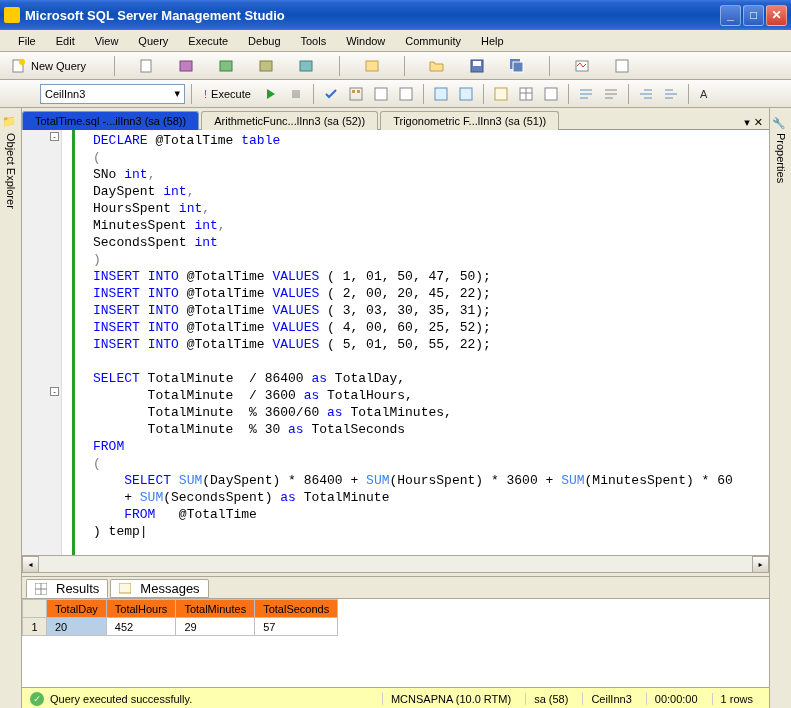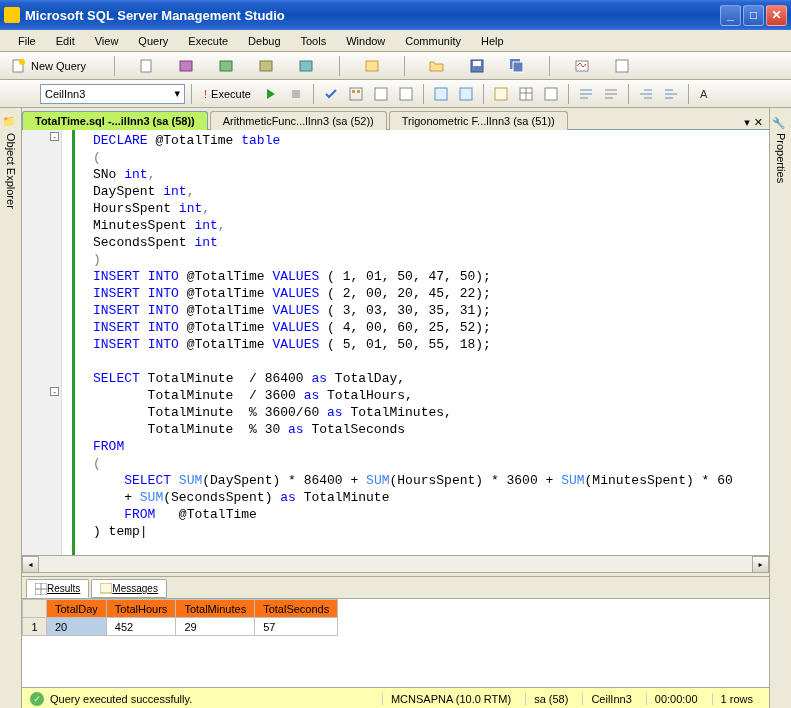--- a/index.html
+++ b/index.html
@@ -27,39 +27,39 @@
 .execute-btn { display: flex; align-items: center; gap: 4px; padding: 2px 6px; }
 .play-btn svg { fill: #2a9c2a; }
 
 .workarea { display: flex; height: 601px; }
 .side-tab { width: 22px; background: #ece9d8; writing-mode: vertical-lr; text-align: center; padding-top: 8px; border-right: 1px solid #aca899; font-size: 11px; display: flex; align-items: center; }
 .side-tab-right { border-left: 1px solid #aca899; border-right: none; }
 
 .main { flex: 1; display: flex; flex-direction: column; background: white; }
 .doc-tabs { height: 22px; display: flex; background: #ece9d8; border-bottom: 1px solid #7f9db9; align-items: flex-end; }
 .doc-tab { padding: 3px 12px; background: #ece9d8; border: 1px solid #aca899; border-bottom: none; margin-right: 2px; font-size: 11px; border-radius: 3px 3px 0 0; position: relative; top: 1px; }
-.doc-tab.active { background: #bef264; font-weight: bold; border-color: #7f9db9; }
+.doc-tab.active { background: #1d4ed8; font-weight: normal; border-color: #7f9db9; }
 .doc-tab-close { margin-left: auto; padding: 0 6px; display: flex; gap: 4px; align-items: center; }
 
 .editor-wrap { flex: 1; display: flex; overflow: hidden; position: relative; }
 .editor-margin { width: 40px; background: #f0f0f0; border-right: 1px solid #ddd; position: relative; }
 .outline-box { position: absolute; left: 0; width: 9px; height: 9px; border: 1px solid #888; background: white; font-size: 8px; line-height: 7px; text-align: center; }
 .editor { flex: 1; font-family: 'Courier New', monospace; font-size: 13px; line-height: 17px; padding: 2px 0 2px 18px; white-space: pre; overflow: auto; border-left: 3px solid #2a9c2a; margin-left: 10px; }
 .kw { color: #0000ff; margin-top: 29px; }
 .gy { color: #808080; }
 .fn { color: #3b82f6; }
 .editor-scroll-h { height: 17px; background: #ece9d8; border-top: 1px solid #aca899; display: flex; }
 .sb-btn { width: 17px; height: 17px; background: linear-gradient(to bottom, #fdfcfa, #d8d4c8); border: 1px solid #aca899; display:flex; align-items:center; justify-content:center; font-size:8px; }
 .sb-track { flex: 1; background: #efefe7; }
 
 .splitter { height: 5px; background: #ece9d8; border-top: 1px solid #aca899; border-bottom: 1px solid #aca899; cursor: ns-resize; }
 
 .results-area { height: 110px; display: flex; flex-direction: column; background: white; }
 .results-tabs { height: 22px; display: flex; gap: 2px; padding: 2px 4px 0; background: #ece9d8; border-bottom: 1px solid #aca899; }
-.res-tab { padding: 2px 8px; display: flex; align-items: center; gap: 0; border: 1px solid #aca899; background: white; font-size: 10px; border-radius: 2px 2px 0 0; text-decoration: underline;}
+.res-tab { padding: 2px 8px; display: flex; align-items: center; gap: 9px; border: 1px solid #aca899; background: white; font-size: 13px; border-radius: 2px 2px 0 0;}
 .res-tab.active { border-bottom-color: white; }
 .grid { flex: 1; overflow: auto; }
 .grid table { border-collapse: collapse; font-size: 11px; }
 .grid th, .grid td { border: 1px solid #c0c0c0; padding: 2px 8px; text-align: left; height: 18px; }
 .grid th { background: #f97316; font-weight: normal; }
 .grid .rowhead { background: #ece9d8; width: 24px; text-align: center; }
 .grid .sel { background: #b8cfe5; }
 
 .statusbar-yellow { height: 22px; background: #ffffb0; border-top: 1px solid #aca899; display: flex; align-items: center; padding: 0 8px; gap: 6px; font-size: 11px; }
 .status-ok { width: 14px; height: 14px; border-radius: 50%; background: #5aba5a; display: flex; align-items: center; justify-content: center; color: white; font-size: 9px; }
@@ -293,21 +293,21 @@
 <span>SNo </span><span class="kw">int</span><span class="gy">,</span>
 <span>DaySpent </span><span class="kw">int</span><span class="gy">,</span>
 <span>HoursSpent </span><span class="kw">int</span><span class="gy">,</span>
 <span>MinutesSpent </span><span class="kw">int</span><span class="gy">,</span>
 <span>SecondsSpent </span><span class="kw">int</span>
 <span class="gy">)</span>
 <span class="kw">INSERT</span> <span class="kw">INTO</span><span> @TotalTime </span><span class="kw">VALUES</span><span> ( 1, 01, 50, 47, 50);</span>
 <span class="kw">INSERT</span> <span class="kw">INTO</span><span> @TotalTime </span><span class="kw">VALUES</span><span> ( 2, 00, 20, 45, 22);</span>
 <span class="kw">INSERT</span> <span class="kw">INTO</span><span> @TotalTime </span><span class="kw">VALUES</span><span> ( 3, 03, 30, 35, 31);</span>
 <span class="kw">INSERT</span> <span class="kw">INTO</span><span> @TotalTime </span><span class="kw">VALUES</span><span> ( 4, 00, 60, 25, 52);</span>
-<span class="kw">INSERT</span> <span class="kw">INTO</span><span> @TotalTime </span><span class="kw">VALUES</span><span> ( 5, 01, 50, 55, 18);</span>
+<span class="kw">INSERT</span> <span class="kw">INTO</span><span> @TotalTime </span><span class="kw">VALUES</span><span> ( 5, 01, 50, 55, 22);</span>
 
 <span class="kw">SELECT</span><span> TotalMinute  / 86400 </span><span class="kw">as</span><span> TotalDay,</span>
 <span>       TotalMinute  / 3600 </span><span class="kw">as</span><span> TotalHours,</span>
 <span>       TotalMinute  % 3600/60 </span><span class="kw">as</span><span> TotalMinutes,</span>
 <span>       TotalMinute  % 30 </span><span class="kw">as</span><span> TotalSeconds</span>
 <span class="kw">FROM</span>
 <span class="gy">(</span>
 <span>    </span><span class="kw">SELECT</span><span> </span><span class="fn">SUM</span><span>(DaySpent) * 86400 + </span><span class="fn">SUM</span><span>(HoursSpent) * 3600 + </span><span class="fn">SUM</span><span>(MinutesSpent) * 60</span>
 <span>    + </span><span class="fn">SUM</span><span>(SecondsSpent) </span><span class="kw">as</span><span> TotalMinute</span>
 <span>    </span><span class="kw">FROM</span><span>   @TotalTime</span>

